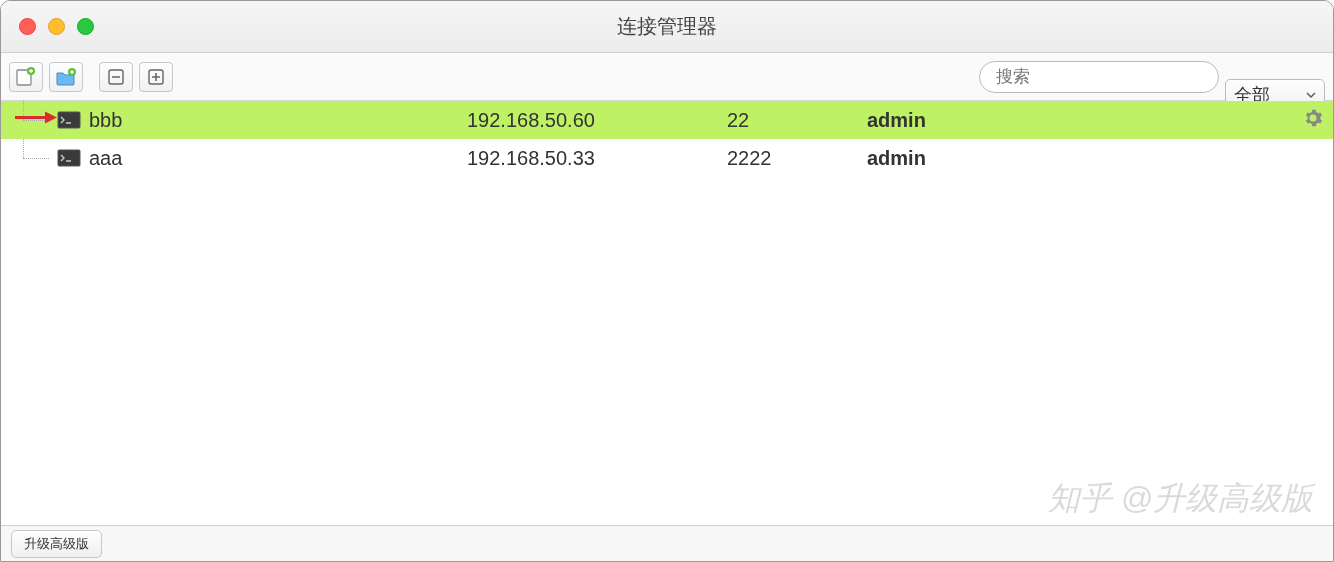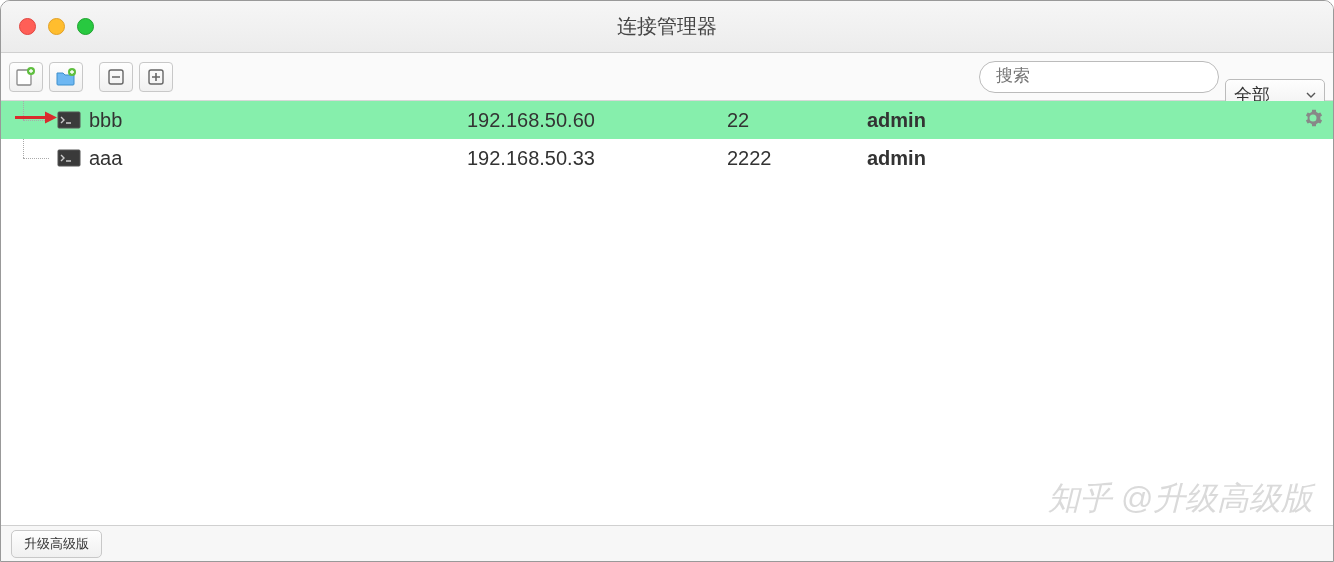--- a/index.html
+++ b/index.html
@@ -77,21 +77,20 @@
   align-items: center;
   padding: 0 10px;
   background: #fff;
 }
 .search-box input {
   border: none; outline: none;
   font-size: 17px;
   flex: 1;
   color: #888;
   background: transparent;
-  font-family: Liberation Mono, monospace;
 }
 .filter-select {
   width: 100px; height: 32px;
   border: 1px solid #bbb;
   border-radius: 5px;
   display: flex;
   align-items: center;
   justify-content: space-between;
   padding: 0 8px;
   background: linear-gradient(#fefefe,#f0f0f0);
@@ -108,21 +107,21 @@
   overflow: auto;
 }
 .tree-row {
   display: flex;
   align-items: center;
   height: 38px;
   font-size: 20px;
   position: relative;
 }
 .tree-row.selected {
-  background: #86efac;
+  background: #bef264;
 }
 .col-name { flex: 0 0 466px; display: flex; align-items: center; }
 .col-ip   { flex: 0 0 260px; }
 .col-port { flex: 0 0 140px; }
 .col-user { flex: 1; font-weight: bold; }
 .col-gear { flex: 0 0 40px; text-align: center; color: #888; }
 
 .folder-icon, .term-icon { display: inline-flex; margin-right: 8px; }
 .folder-row .col-name { padding-left: 12px; }
 

